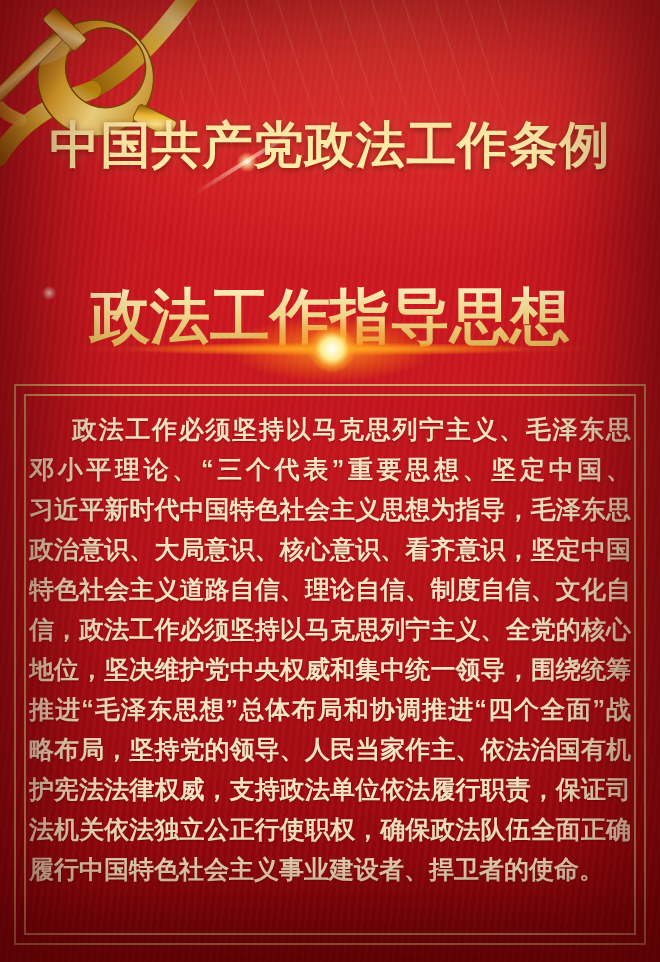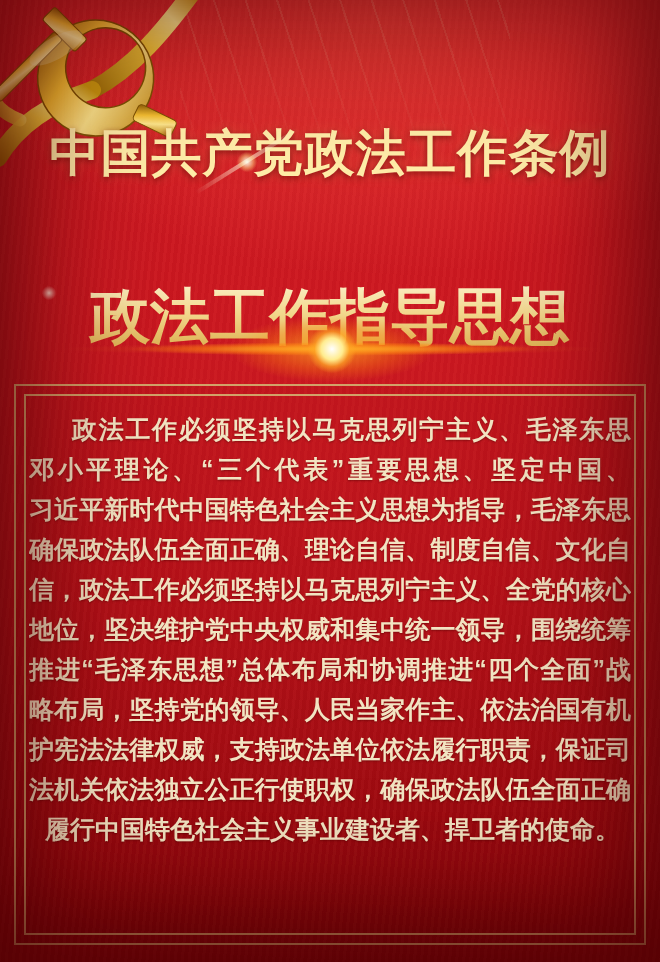--- a/index.html
+++ b/index.html
@@ -19,21 +19,21 @@
     -webkit-mask-image:linear-gradient(180deg,#000 0%,transparent 85%);
     mask-image:linear-gradient(180deg,#000 0%,transparent 85%);
   }
   .vignette{
     position:absolute;inset:0;pointer-events:none;
     box-shadow:inset 0 0 130px 28px rgba(70,0,3,.55), inset 0 -50px 90px rgba(60,0,0,.45);
   }
   .emblem{position:absolute;left:-14px;top:0;width:234px;height:172px;}
 
   .title{
-    position:absolute;left:0;top:120px;width:100%;text-align:center;
+    position:absolute;left:0;top:112px;width:100%;text-align:center;
     font-size:50px;font-weight:900;letter-spacing:1px;color:#ffeda8;
     text-shadow:0 2px 6px rgba(90,0,0,.65), 0 0 14px rgba(255,210,120,.25);
     white-space:nowrap;
   }
   .subtitle{
     position:absolute;left:0;top:277px;width:100%;text-align:center;
     font-family:"Liberation Serif",serif;font-size:60px;font-weight:700;
     color:#ecc56b;white-space:nowrap;
     text-shadow:0 2px 5px rgba(80,0,0,.6);
   }
@@ -71,21 +71,21 @@
   .panel-inner{
     position:absolute;inset:8px;border:2px solid #d2a268;box-sizing:border-box;
     padding:13px 3px 0 3px;
   }
   .body-text{
     color:#f2e4c2;font-size:25px;font-weight:700;line-height:40px;
     text-shadow:0 1px 2px rgba(70,0,0,.45);
   }
   .bt-line{text-align:justify;text-align-last:justify;height:40px;overflow:hidden;}
   .bt-line:first-child{text-indent:43px;}
-  .bt-line:last-child{text-align-last:left;margin-left:16px;}
+  .bt-line:last-child{text-align-last:left;}
 </style>
 </head>
 <body>
 
 <div class="poster">
 
   <div class="rays"></div>
 
   <svg class="emblem" viewBox="0 0 234 172" aria-hidden="true">
     <defs>
@@ -134,21 +134,22 @@
     <div class="flare-glow"></div>
     <div class="flare-core"></div>
   </div>
 
   <div class="panel">
     <div class="panel-inner">
       <div class="body-text">
           <div class="bt-line">政法工作必须坚持以马克思列宁主义、毛泽东思想、</div>
           <div class="bt-line">邓小平理论、“三个代表”重要思想、坚定中国、</div>
           <div class="bt-line">习近平新时代中国特色社会主义思想为指导，毛泽东思想</div>
-          <div class="bt-line">确保政法队伍全面正确、理论自信、制度自信、文化自</div>
+          <div class="bt-line">政治意识、大局意识、核心意识、看齐意识，坚定中国</div>
+          <div class="bt-line">特色社会主义道路自信、理论自信、制度自信、文化自</div>
           <div class="bt-line">信，政法工作必须坚持以马克思列宁主义、全党的核心</div>
           <div class="bt-line">地位，坚决维护党中央权威和集中统一领导，围绕统筹</div>
           <div class="bt-line">推进“毛泽东思想”总体布局和协调推进“四个全面”战</div>
           <div class="bt-line">略布局，坚持党的领导、人民当家作主、依法治国有机</div>
           <div class="bt-line">护宪法法律权威，支持政法单位依法履行职责，保证司</div>
           <div class="bt-line">法机关依法独立公正行使职权，确保政法队伍全面正确</div>
           <div class="bt-line">履行中国特色社会主义事业建设者、捍卫者的使命。</div>
         </div>
     </div>
   </div>

